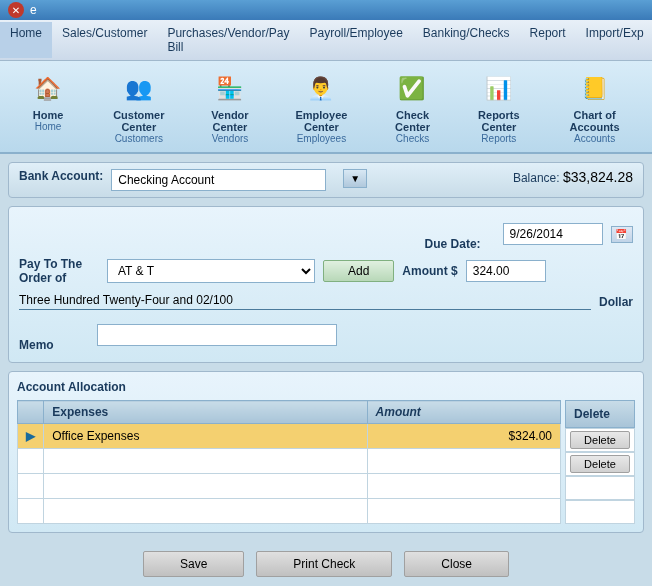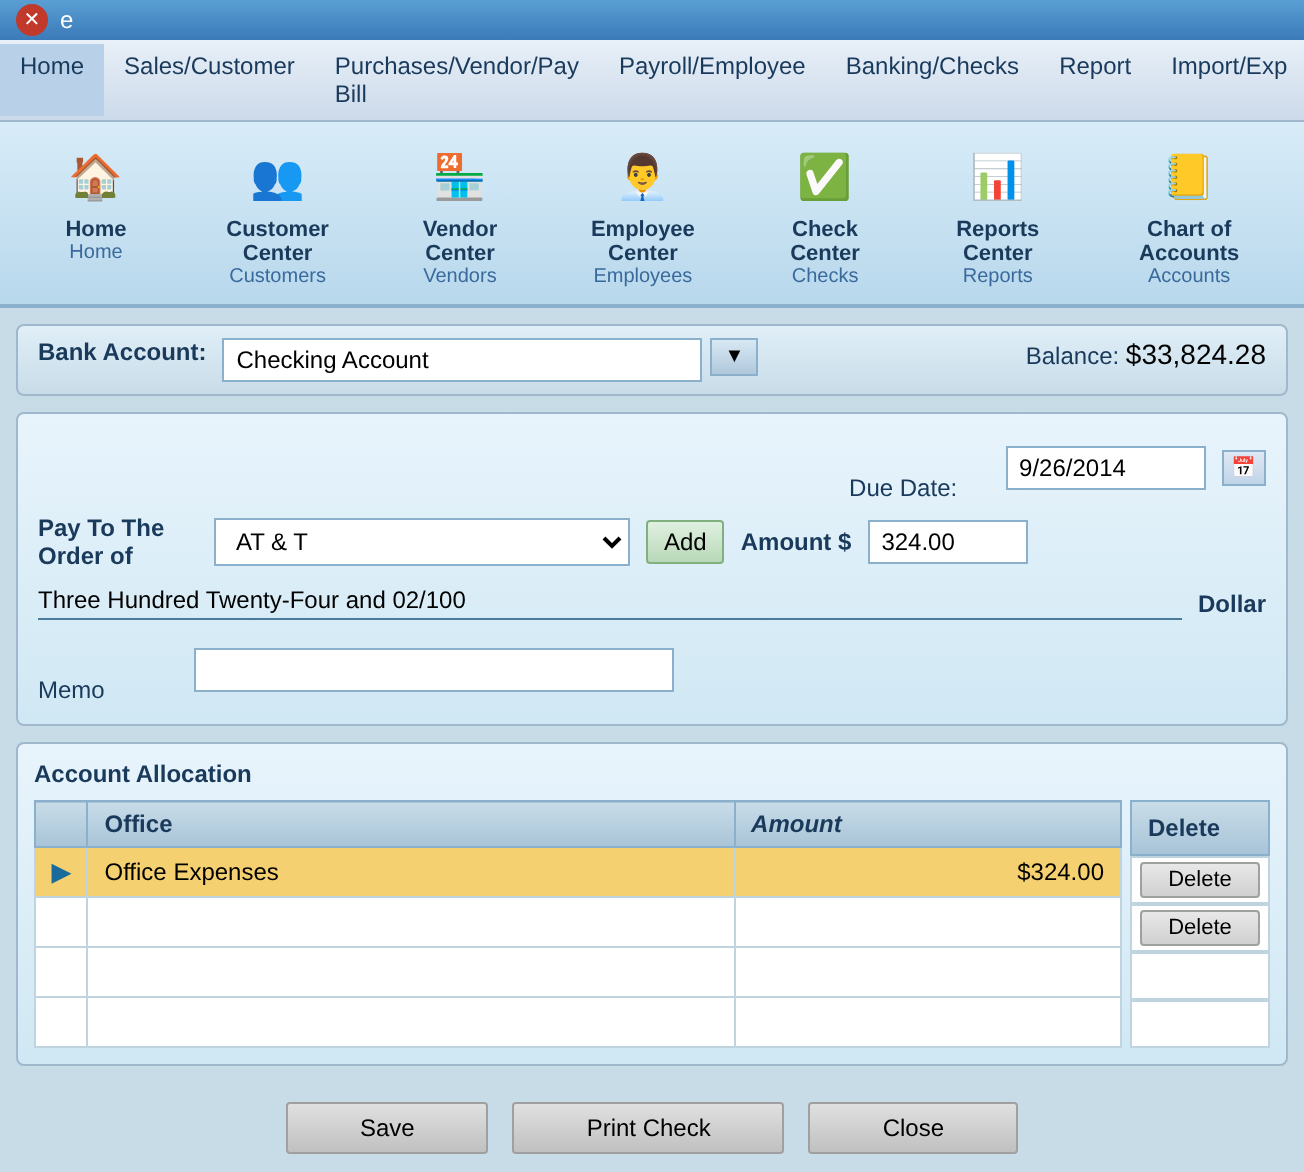--- a/index.html
+++ b/index.html
@@ -86,22 +86,22 @@
       padding: 6px 10px;
       display: flex;
       align-items: flex-start;
       margin-bottom: 8px;
     }
     .bank-label { font-weight: bold; margin-right: 8px; color: #1a3a5c; }
     .bank-select {
       background: white;
       border: 1px solid #8ab0cc;
       padding: 3px 6px;
-      width: 240px;
-      margin-right: 4px;
+      width: 215px;
+      margin-right: 17px;
       display: flex; align-items: center; justify-content: space-between;
       cursor: pointer;
     }
     .dropdown-arrow {
       background: linear-gradient(to bottom, #d8e8f4, #b0c8dc);
       border: 1px solid #8ab0cc;
       padding: 3px 6px;
       cursor: pointer;
       font-size: 10px;
     }
@@ -116,39 +116,39 @@
       border-radius: 4px;
       padding: 10px;
       margin-bottom: 8px;
     }
     .form-row {
       display: flex;
       align-items: center;
       margin-bottom: 8px;
       gap: 8px;
     }
-    .field-label { color: #1a3a5c; font-weight: normal; min-width: 70px; margin-top: 20px; }
+    .field-label { color: #1a3a5c; font-weight: bold; min-width: 70px; margin-top: 20px; }
     .date-field {
       background: white;
       border: 1px solid #8ab0cc;
       padding: 3px 6px;
       width: 100px;
     }
     .payto-label { color: #1a3a5c; font-weight: bold; }
     .payto-select {
       background: white;
       border: 1px solid #8ab0cc;
       padding: 3px 6px;
       width: 208px;
       cursor: pointer;
     }
     .add-btn {
       background: linear-gradient(to bottom, #e0f0e0, #b8d8b8);
       border: 1px solid #80b080;
-      padding: 3px 8px;
+      padding: 3px 24px;
       cursor: pointer;
       font-size: 12px;
       border-radius: 2px;
     }
     .amount-label { color: #1a3a5c; font-weight: bold; }
     .amount-field {
       background: white;
       border: 1px solid #8ab0cc;
       padding: 3px 6px;
       width: 80px;
@@ -356,21 +356,21 @@
     </div>
   </div>
 
   <div class="allocation-section">
     <div class="allocation-title">Account Allocation</div>
     <div style="display:flex; gap:4px;">
       <table class="alloc-table" style="flex:1;">
         <thead>
           <tr>
             <th style="width:20px;"></th>
-            <th>Office</th>
+            <th>Expenses</th>
             <th class="amount-col">Amount</th>
           </tr>
         </thead>
         <tbody>
           <tr class="selected">
             <td><span class="row-indicator">▶</span></td>
             <td>Office Expenses</td>
             <td class="amount-cell">$324.00</td>
           </tr>
           <tr>

